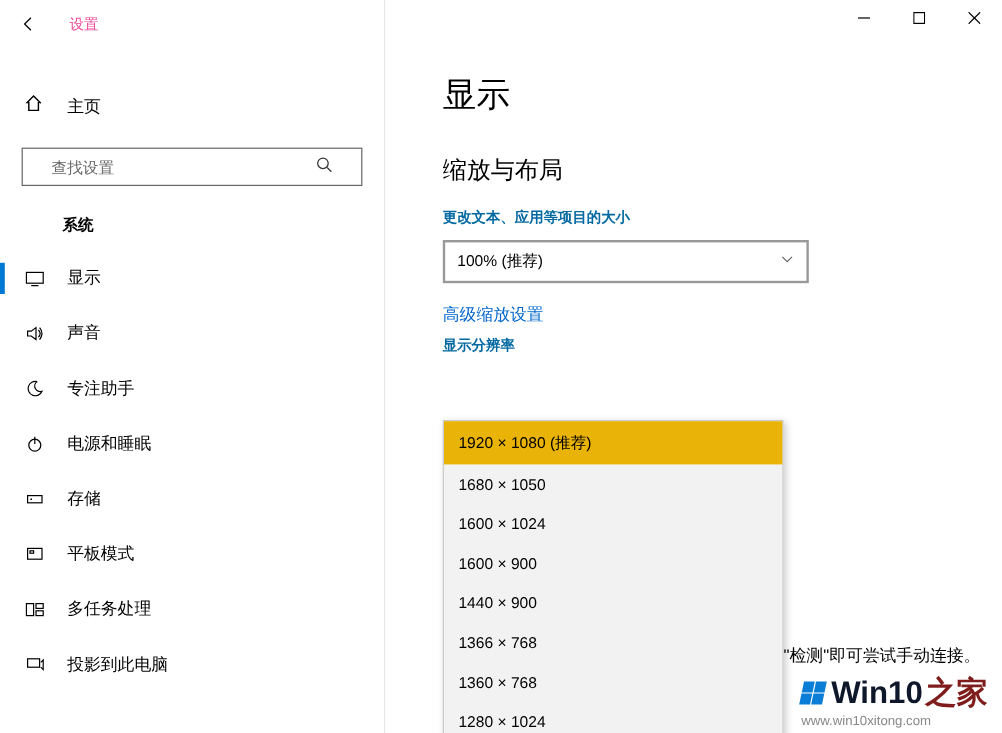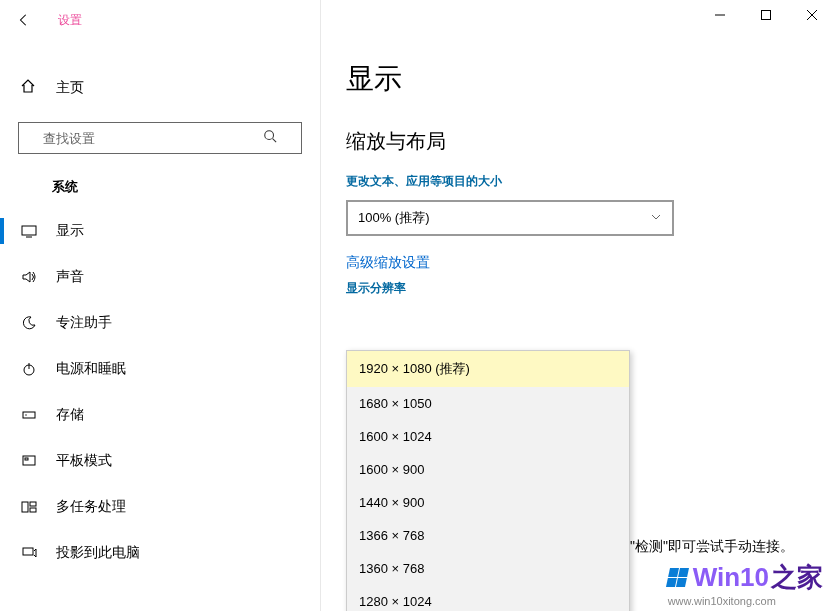--- a/index.html
+++ b/index.html
@@ -4,52 +4,52 @@
 <style>
 * { margin: 0; padding: 0; box-sizing: border-box; font-family: "Microsoft YaHei", "Segoe UI", sans-serif; }
 body { width: 835px; height: 611px; background: #fff; position: relative; overflow: hidden; }
 .titlebar { height: 40px; display: flex; align-items: center; }
 .back-btn { width: 48px; height: 40px; display: flex; align-items: center; justify-content: center; }
 .back-btn svg { width: 14px; height: 14px; }
 .title-text { font-size: 12px; margin-left: 10px; color: #ec4899; }
 .win-controls { position: absolute; right: 0; top: 0; display: flex; }
 .win-btn { width: 46px; height: 30px; display: flex; align-items: center; justify-content: center; color: #000; }
 .win-btn svg { width: 10px; height: 10px; }
-.container { display: flex; height: calc(611px - 40px); }
+.container { display: flex; height: calc(611px - 40px); gap: 23px; }
 .sidebar { width: 320px; border-right: none; position: relative; }
 .home-row { display: flex; align-items: center; padding: 10px 20px; margin-top: 28px; cursor: pointer; }
 .home-row .icon { width: 18px; margin-right: 18px; color: #000; }
 .home-row .label { font-size: 14px; }
 .search-box { margin: 14px 18px 0 18px; border: 1px solid #666; height: 32px; display: flex; align-items: center; padding: 0 24px; }
 .search-box input { border: none; outline: none; flex: 1; font-size: 13px; background: transparent; }
 .search-box input::placeholder { color: #666; }
 .search-box .sicon { color: #333; }
 .cat-header { font-size: 13px; font-weight: 700; padding: 24px 20px 12px 20px; margin-left: 32px; }
 .nav-item { display: flex; align-items: center; height: 46px; padding: 0 20px; cursor: pointer; position: relative; }
 .nav-item .icon { width: 18px; margin-right: 18px; display: flex; align-items: center; justify-content: center; color: #000; }
 .nav-item .label { font-size: 14px; color: #000; }
 .nav-item.active::before { content: ""; position: absolute; left: 0; top: 10px; bottom: 10px; width: 4px; background: #0078d4; }
 .nav-item.active { background: #fff; }
 .divider-v { position: absolute; left: 320px; top: 0; bottom: 0; width: 1px; background: #e8e8e8; }
 .main { flex: 1; padding: 20px 0 0 26px; position: relative; }
 .page-title { font-size: 28px; font-weight: 400; margin-bottom: 30px; }
 .section-title { font-size: 20px; font-weight: 400; margin-bottom: 18px; }
 .field-label { font-size: 12px; margin-bottom: 10px; color: #0369a1; font-weight: bold; }
-.dropdown { border: 2px solid #999; height: 36px; width: 328px; display: flex; align-items: center; justify-content: space-between; padding: 0 10px; background: #fff; cursor: pointer; }
+.dropdown { border: 2px solid #999; height: 36px; width: 305px; display: flex; align-items: center; justify-content: space-between; padding: 0 10px; background: #fff; cursor: pointer; }
 .dropdown .val { font-size: 13px; }
 .dropdown .chev { color: #666; }
 .link { color: #0066cc; font-size: 14px; display: inline-block; margin: 18px 0 8px 0; cursor: pointer; }
 .dropdown-open { position: absolute; width: 284px; background: #f2f2f2; box-shadow: 2px 2px 6px rgba(0,0,0,0.2); border: 1px solid #ccc; }
 .dropdown-open .opt { padding: 9px 12px; font-size: 13px; cursor: pointer; }
-.dropdown-open .opt.selected { background: #fef9c3; }
+.dropdown-open .opt.selected { background: #eab308; }
 .note-text { position: absolute; font-size: 14px; color: #000; }
 .watermark { position: absolute; right: 12px; bottom: 4px; text-align: left; }
 .watermark .brand { font-size: 26px; font-weight: 600; color: #333; letter-spacing: 0; display: flex; align-items: center; justify-content: flex-end; }
-.watermark .brand .w10 { color: #8b5cf6; }
-.watermark .brand .zj { color: #4c1d95; margin-left: 2px; }
+.watermark .brand .w10 { color: #0f172a; }
+.watermark .brand .zj { color: #7f1d1d; margin-left: 2px; }
 .watermark .logo { display: inline-flex; margin-right: 6px; }
 .watermark .url { font-size: 11px; color: #888; margin-top: 0; }
 .logo-sq { display: grid; grid-template-columns: 9px 9px; grid-template-rows: 9px 9px; gap: 1px; transform: skewX(-12deg); }
 .logo-sq span { background: #0a7dd6; }
 </style>
 </head>
 <body>
 
 <div class="titlebar">
   <div class="back-btn">

